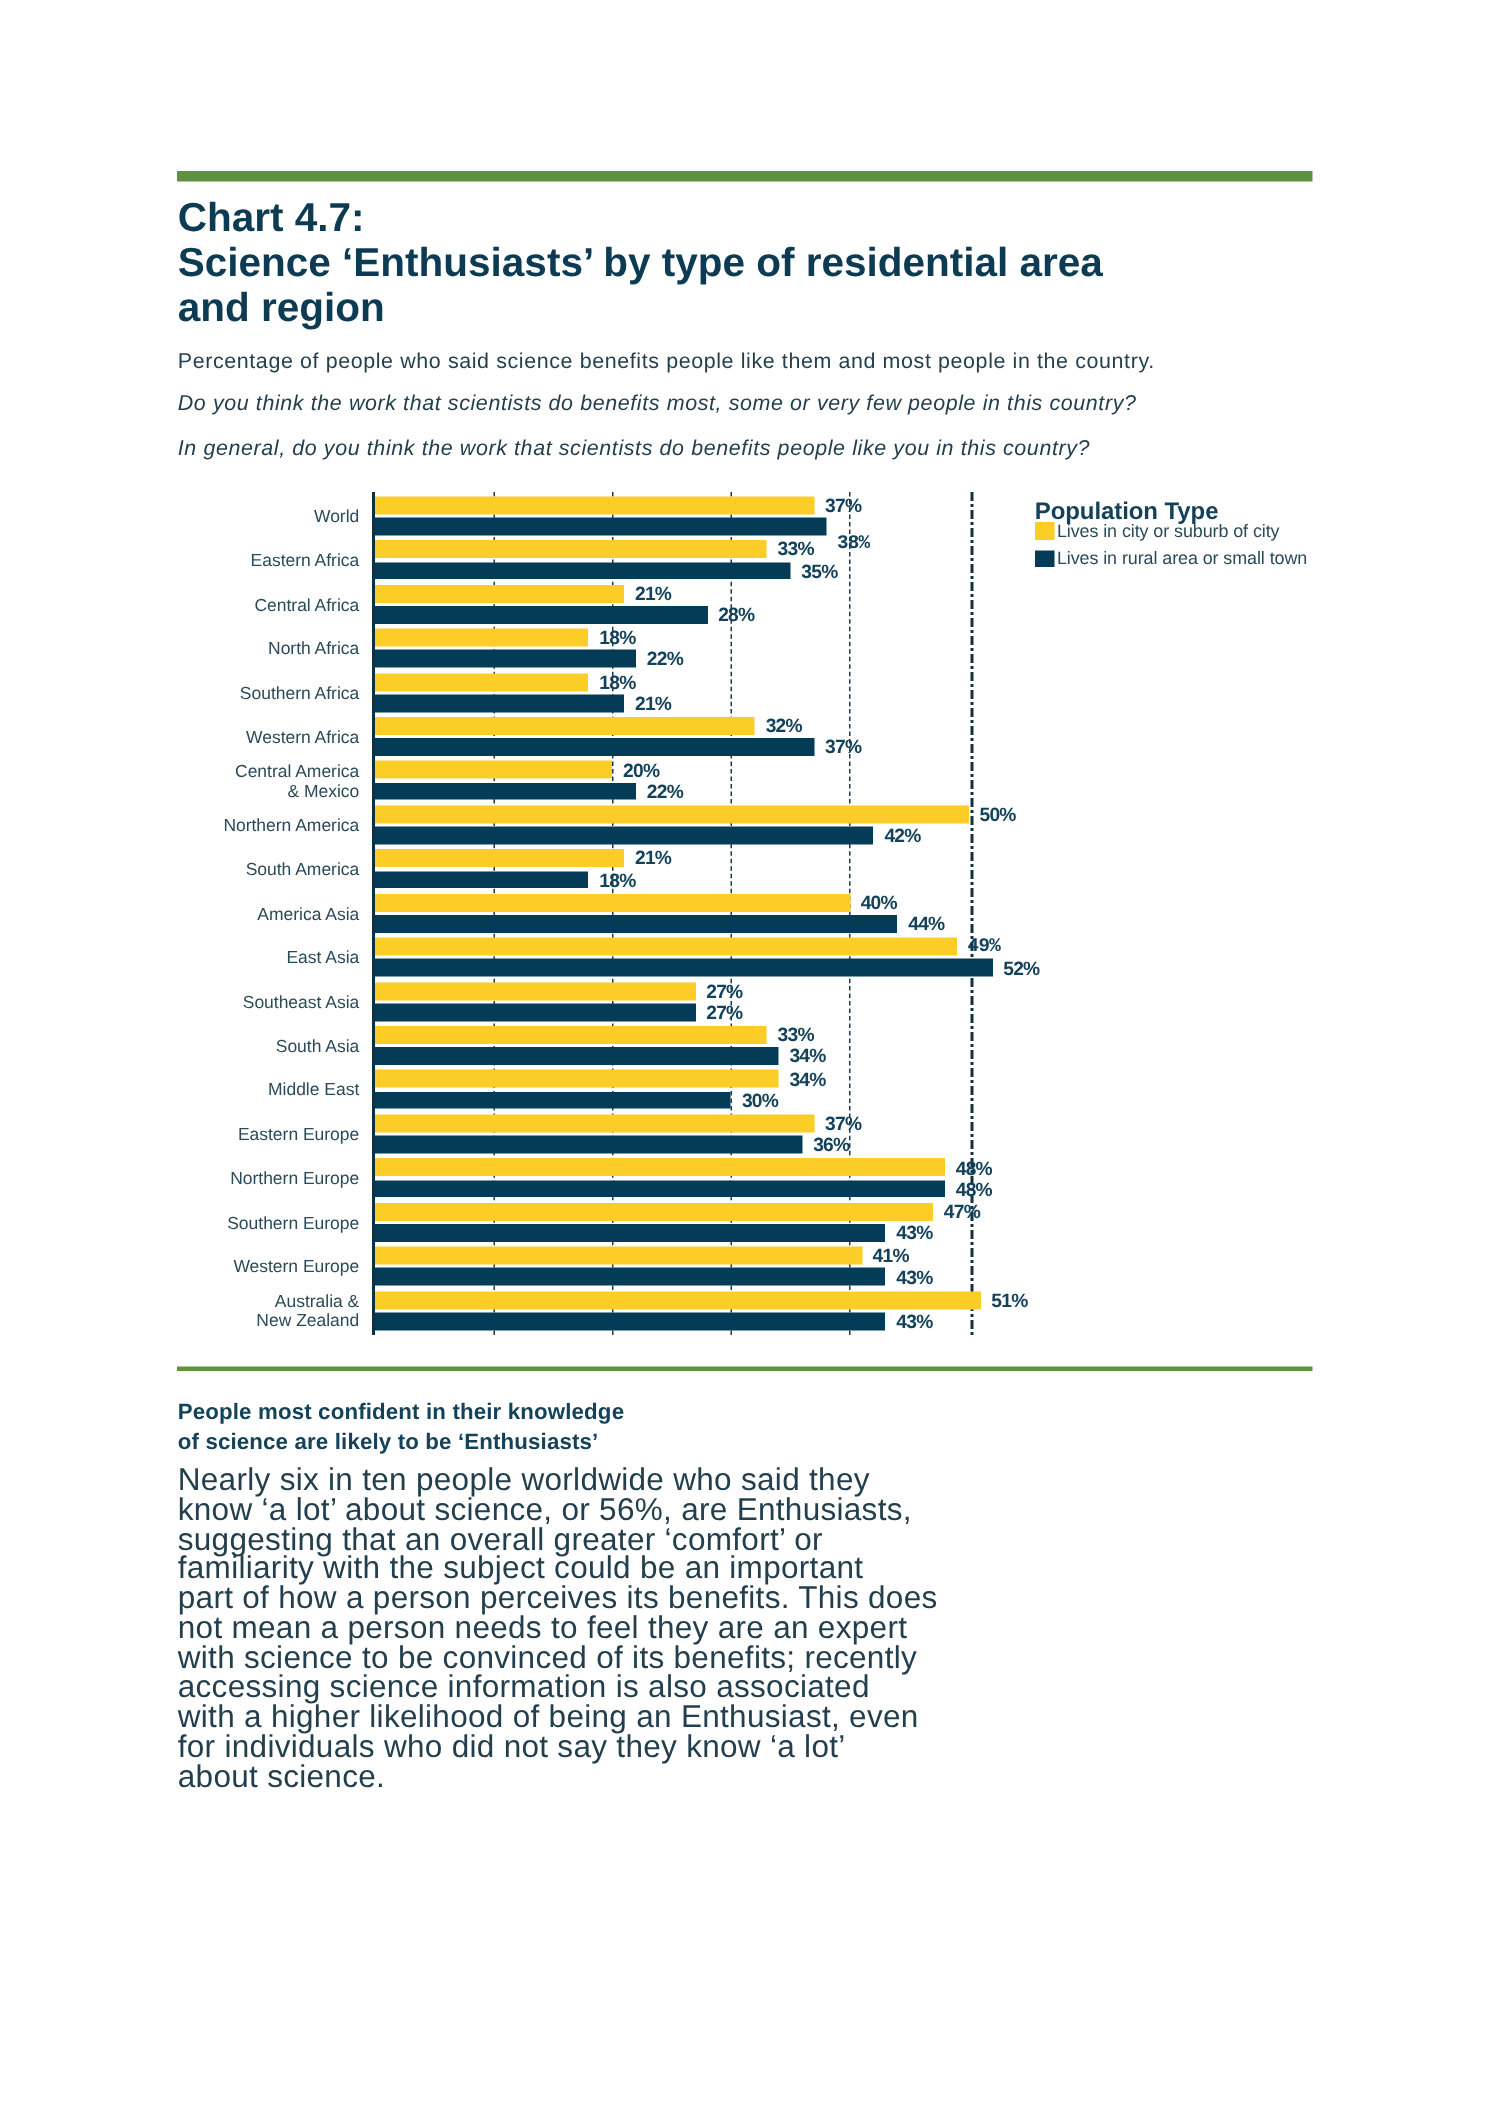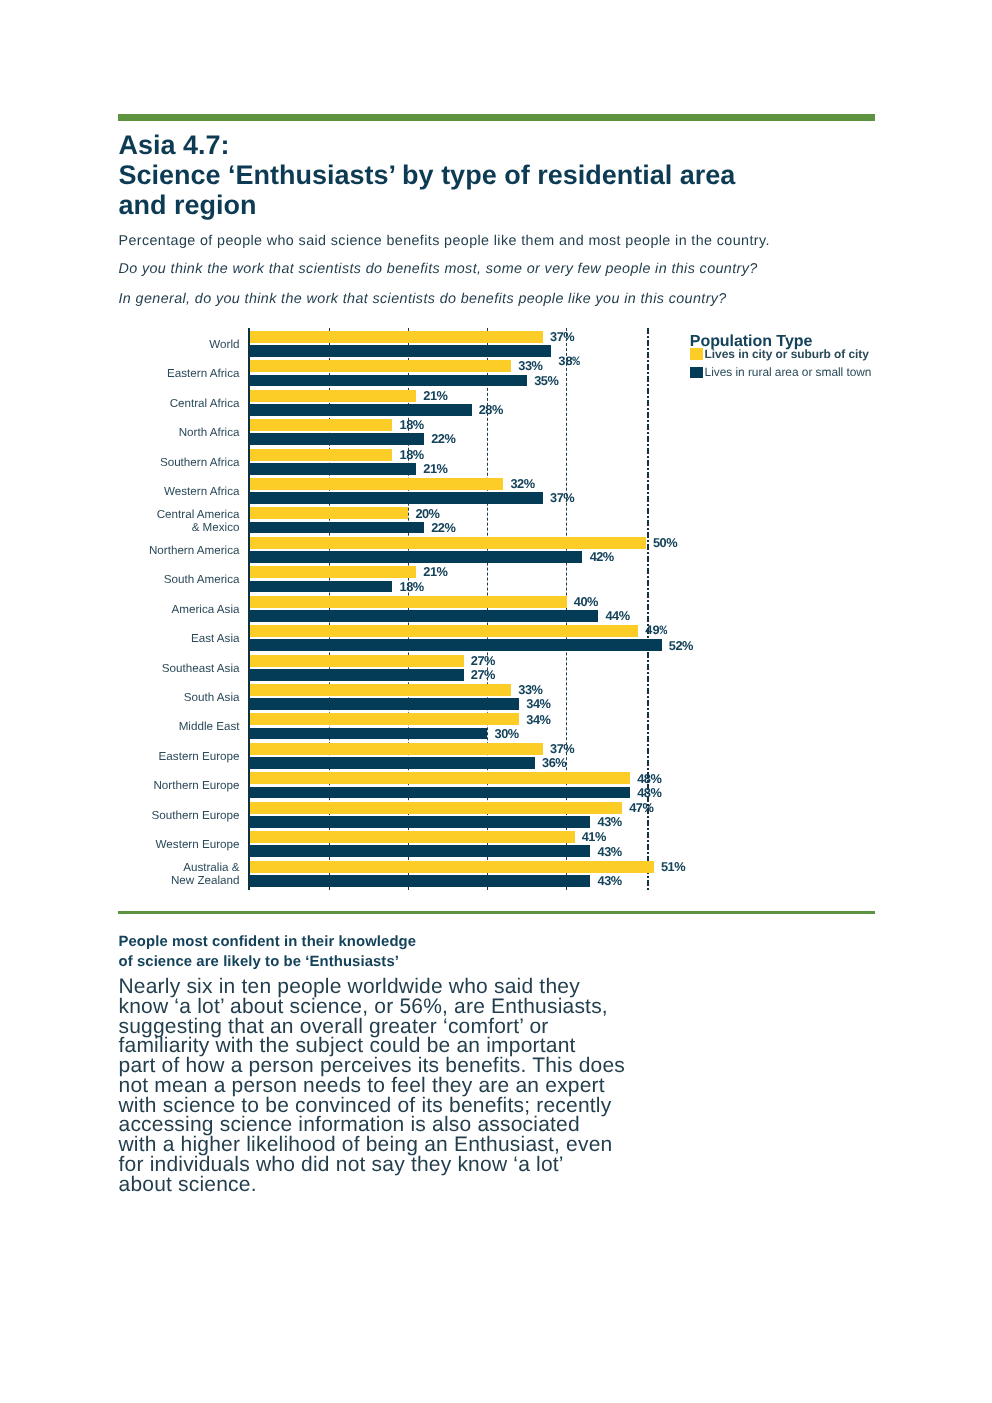--- a/index.html
+++ b/index.html
@@ -55,21 +55,21 @@
          overflow:hidden;text-indent:-999px;margin:0 8px -2px 9.5px;}
   .f-num{margin-right:0;}
 </style>
 </head>
 <body>
 
 <div class="page">
 
   <div class="rule-top"></div>
 
-  <div class="title"><span>Asia 4.7:</span>
+  <div class="title"><span>Chart 4.7:</span>
 <span>Science ‘Enthusiasts’ by type of residential area
 and region</span></div>
   <div class="subtitle">Percentage of people who said science benefits people like them and most people in the country.</div>
   <div class="qtext q2">In general, do you think the work that scientists do benefits people like you in this country?</div>
   <div class="qtext q1">Do you think the work that scientists do benefits most, some or very few people in this country?</div>
 
   <div class="chart" id="chart">
     <div class="axis"></div>
     <div class="divider" id="divider" style="left: 647px;"></div>
   <div class="dash" style="left: 647px; top: 327.5px; height: 6px;"></div>
@@ -266,21 +266,21 @@
       <div class="bar" style="left: 249.8px; top: 860.64px; width: 403.92px; height: 11.9px; background: rgb(252, 205, 38);"></div>
       <div class="vlabel" style="left: 660.92px; top: 858.79px;">51%</div>
       <div class="bar" style="left: 249.8px; top: 874.84px; width: 340.56px; height: 11.8px; background: rgb(4, 60, 87);"></div>
       <div class="vlabel" style="left: 597.56px; top: 872.94px;">43%</div>
     </div>
 
   <div class="legend-title">Population Type</div>
   <div id="legend">
       <div class="legend-item" style="top: 348px; height: 12.2px;">
         <span class="legend-sw" style="background: rgb(252, 205, 38); height: 12.2px; top: 0px;"></span>
-        <span class="legend-tx" style="top: -0.9px; font-weight: bold;">Lives in city or suburb of city</span>
+        <span class="legend-tx" style="top: -0.9px;">Lives in city or suburb of city</span>
       </div>
       <div class="legend-item" style="top: 366.5px; height: 11.4px;">
         <span class="legend-sw" style="background: rgb(4, 60, 87); height: 11.4px; top: 0px;"></span>
         <span class="legend-tx" style="top: -1.3px;">Lives in rural area or small town</span>
       </div>
     </div>
 
   <div class="rule-mid"></div>
 
   <div class="callout-h">People most confident in their knowledge

